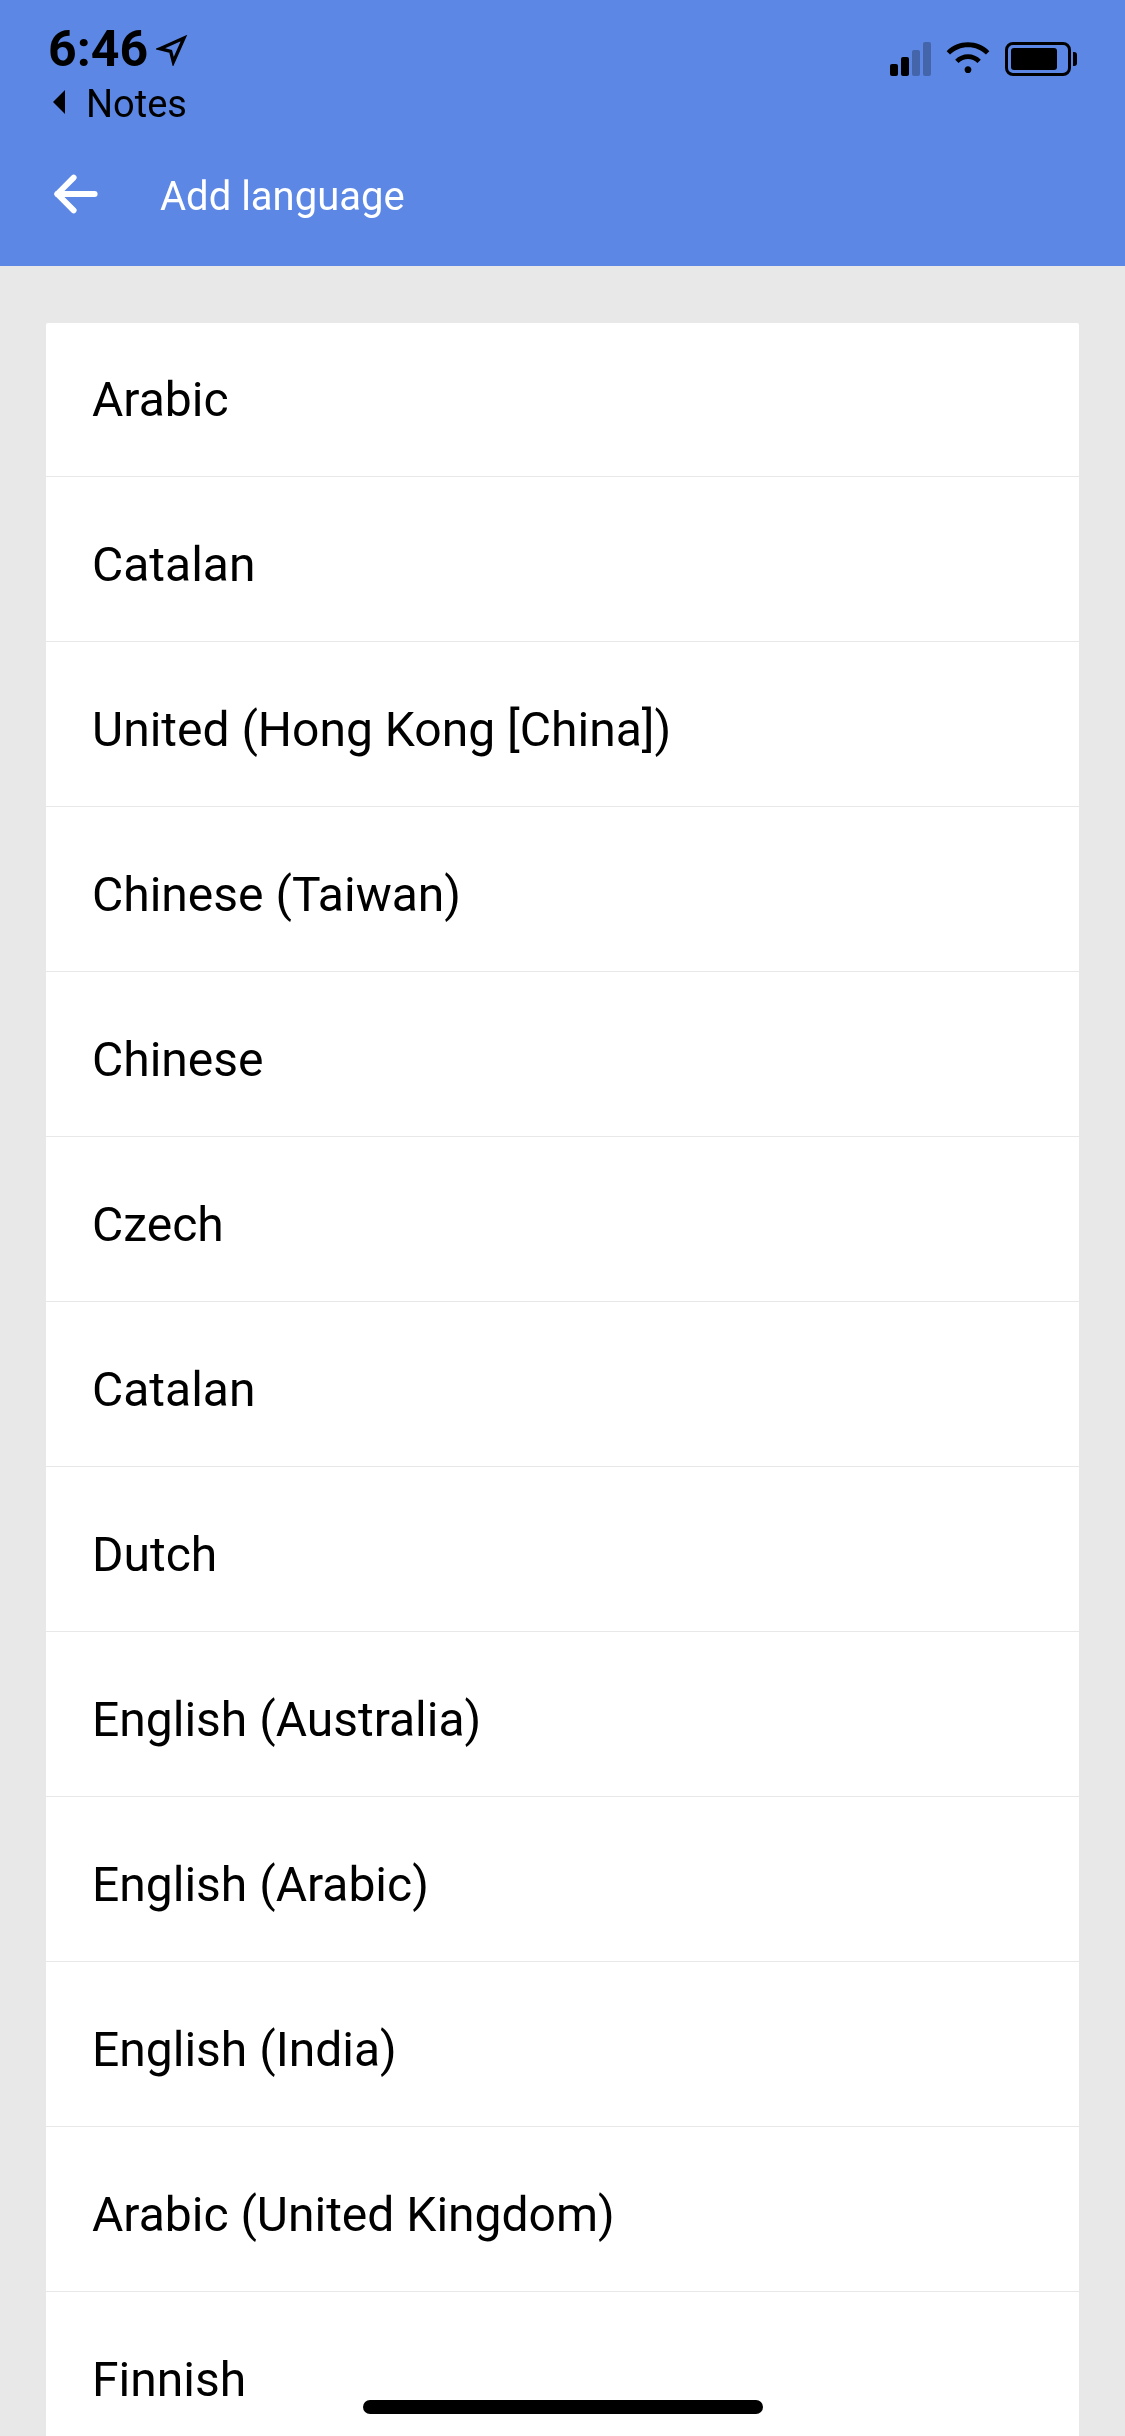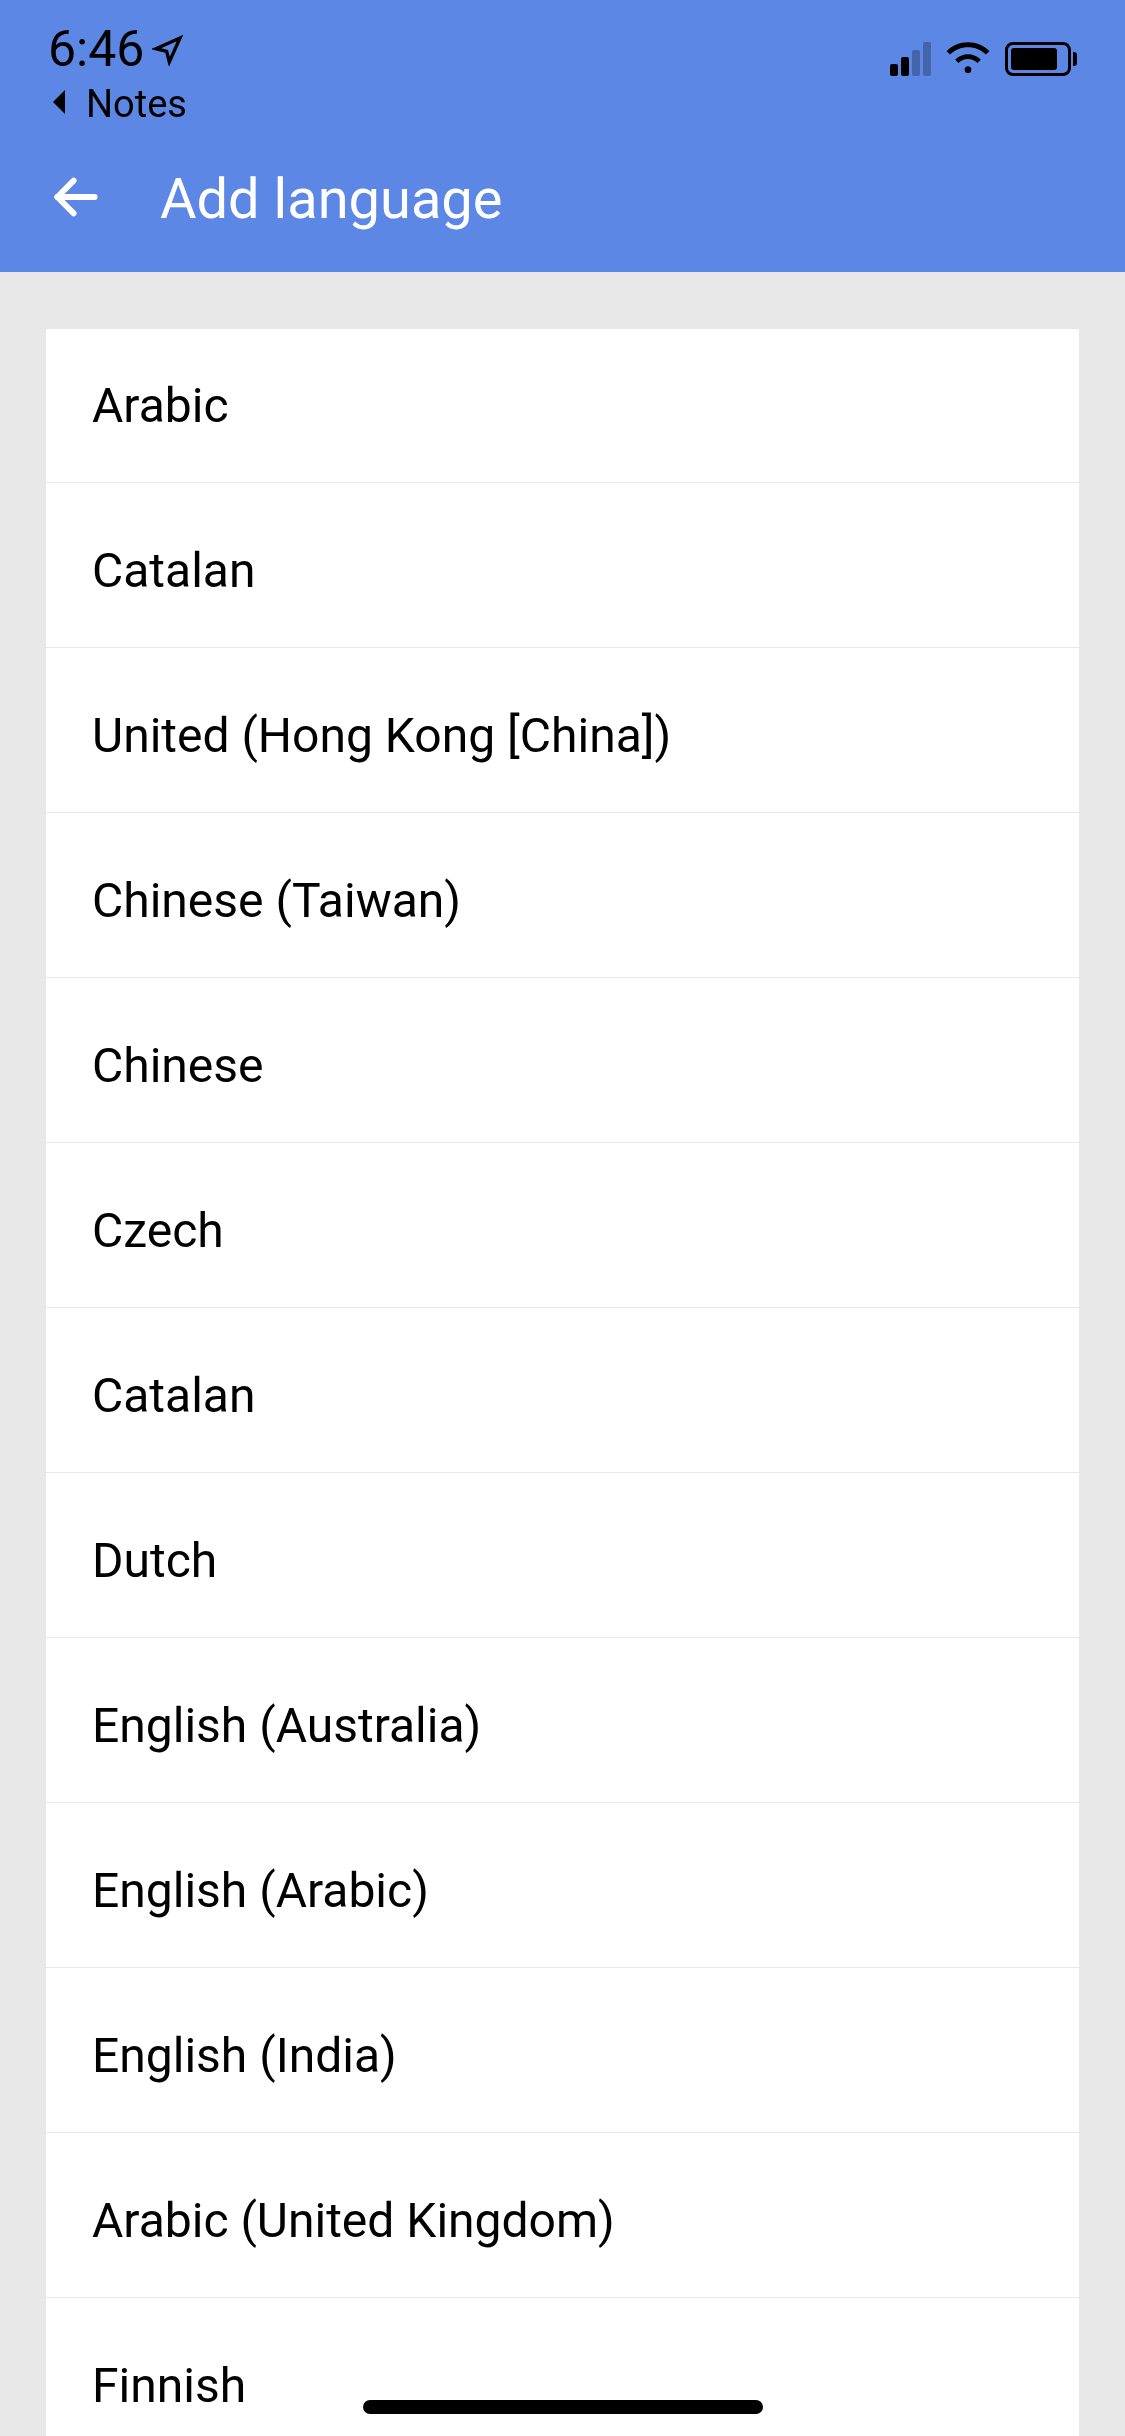--- a/index.html
+++ b/index.html
@@ -26,21 +26,21 @@
       padding: 20px 48px 0 48px;
       color: #000;
     }
     .status-left {
       display: flex;
       flex-direction: column;
       gap: 4px;
     }
     .status-time {
       font-size: 50px;
-      font-weight: 400;
+      font-weight: 700;
       display: flex;
       align-items: center;
       gap: 8px;
     }
     .location-icon {
       display: inline-block;
     }
     .back-to-notes {
       display: flex;
       align-items: center;
@@ -100,21 +100,21 @@
       display: flex;
       align-items: center;
       padding: 40px 48px 40px 48px;
       gap: 56px;
     }
     .back-arrow {
       color: #fff;
     }
     .page-title {
       color: #fff;
-      font-size: 56px;
+      font-size: 40px;
       font-weight: 400;
     }
     .content {
       padding: 46px;
     }
     .list-card {
       background: #fff;
       border-radius: 2px;
     }
     .list-item {

